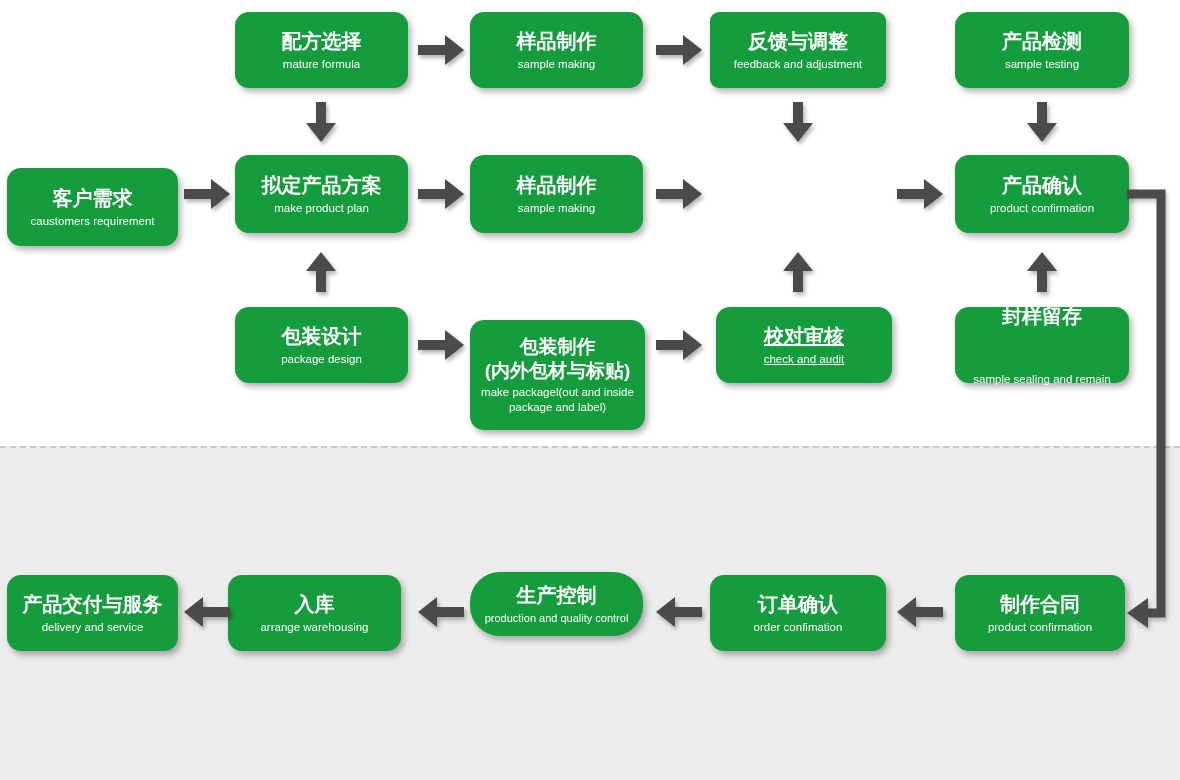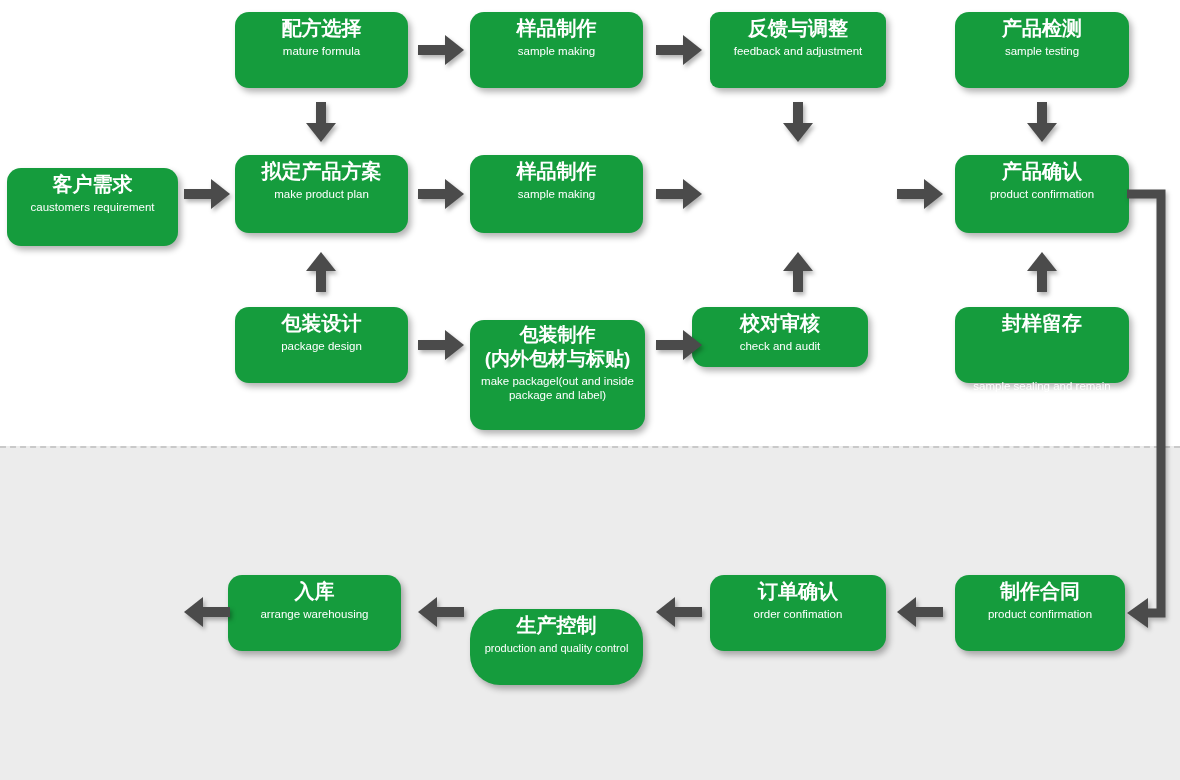--- a/index.html
+++ b/index.html
@@ -10,21 +10,21 @@
     background:#ffffff; overflow:hidden;
   }
   #bottom-section {
     position:absolute; left:0; top:446px; width:1180px; height:334px;
     background:var(--section-bg, #ececec);
     border-top:2px dashed var(--dashed-line, #c9c9c9);
   }
   .node {
     position:absolute; background:var(--node-green, #159c3d);
     border-radius:14px; color:#fff;
-    display:flex; flex-direction:column; align-items:center; justify-content:flex-start;
+    display:flex; flex-direction:column; align-items:center; justify-content:center;
     text-align:center; padding:3px 4px;
     box-shadow:3px 4px 6px rgba(0,0,0,0.30);
   }
   .node-title { font-size:20px; font-weight:bold; line-height:1.35; }
   .node.tall .node-title { font-size:19px; line-height:1.25; }
   .node-sub { font-size:11.5px; line-height:1.3; margin-top:2px; white-space:nowrap; }
   .node.tall .node-sub { white-space:normal; max-width:166px; margin-top:3px; }
   
   .arrow { position:absolute; filter:drop-shadow(2px 3px 2px rgba(0,0,0,0.30)); }
   .arrow .stem, .arrow .head { position:absolute; }
@@ -96,34 +96,38 @@
 
   <div class="node" style="left:235px; top:307px; width:173px; height:76px;">
     <div class="node-title">包装设计</div>
     <div class="node-sub">package design</div>
   </div>
   <div class="node tall" style="left:470px; top:320px; width:175px; height:110px;">
     <div class="node-title">包装制作</div>
     <div class="node-title">(内外包材与标贴)</div>
     <div class="node-sub">make packagel(out and inside package and label)</div>
   </div>
-  <div class="node" style="left:692px; top:307px; width:176px; height:60px;">
+  <div class="node" style="left:716px; top:307px; width:176px; height:76px;text-decoration:underline;">
     <div class="node-title">校对审核</div>
     <div class="node-sub">check and audit</div>
   </div>
   <div class="node" style="left:955px; top:307px; width:174px; height:76px;gap:40px;">
     <div class="node-title">封样留存</div>
     <div class="node-sub">sample sealing and remain</div>
   </div>
 
+  <div class="node" style="left:7px; top:575px; width:171px; height:76px;">
+    <div class="node-title">产品交付与服务</div>
+    <div class="node-sub">delivery and service</div>
+  </div>
   <div class="node" style="left:228px; top:575px; width:173px; height:76px;">
     <div class="node-title">入库</div>
     <div class="node-sub">arrange warehousing</div>
   </div>
-  <div class="node" style="left:470px; top:609px; width:173px; height:76px;border-radius:30px;">
+  <div class="node" style="left:470px; top:572px; width:173px; height:64px;border-radius:30px;">
     <div class="node-title">生产控制</div>
     <div class="node-sub" style="font-size:11px;">production and quality control</div>
   </div>
   <div class="node" style="left:710px; top:575px; width:176px; height:76px;">
     <div class="node-title">订单确认</div>
     <div class="node-sub">order confimation</div>
   </div>
   <div class="node" style="left:955px; top:575px; width:170px; height:76px;">
     <div class="node-title">制作合同</div>
     <div class="node-sub">product confirmation</div>

